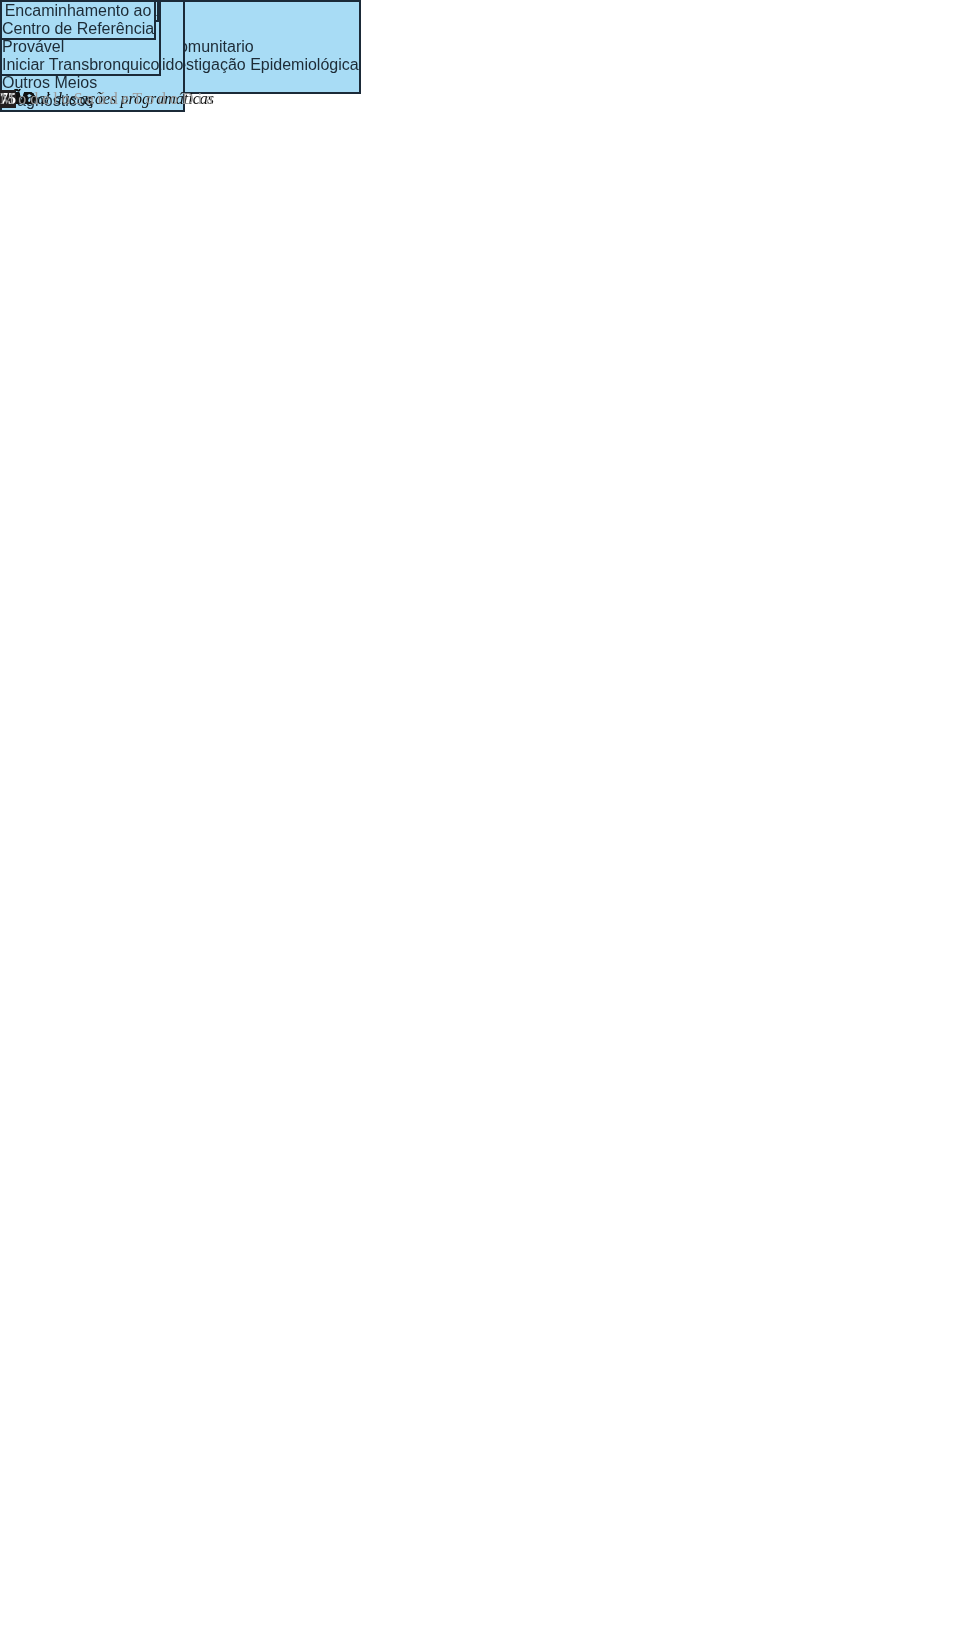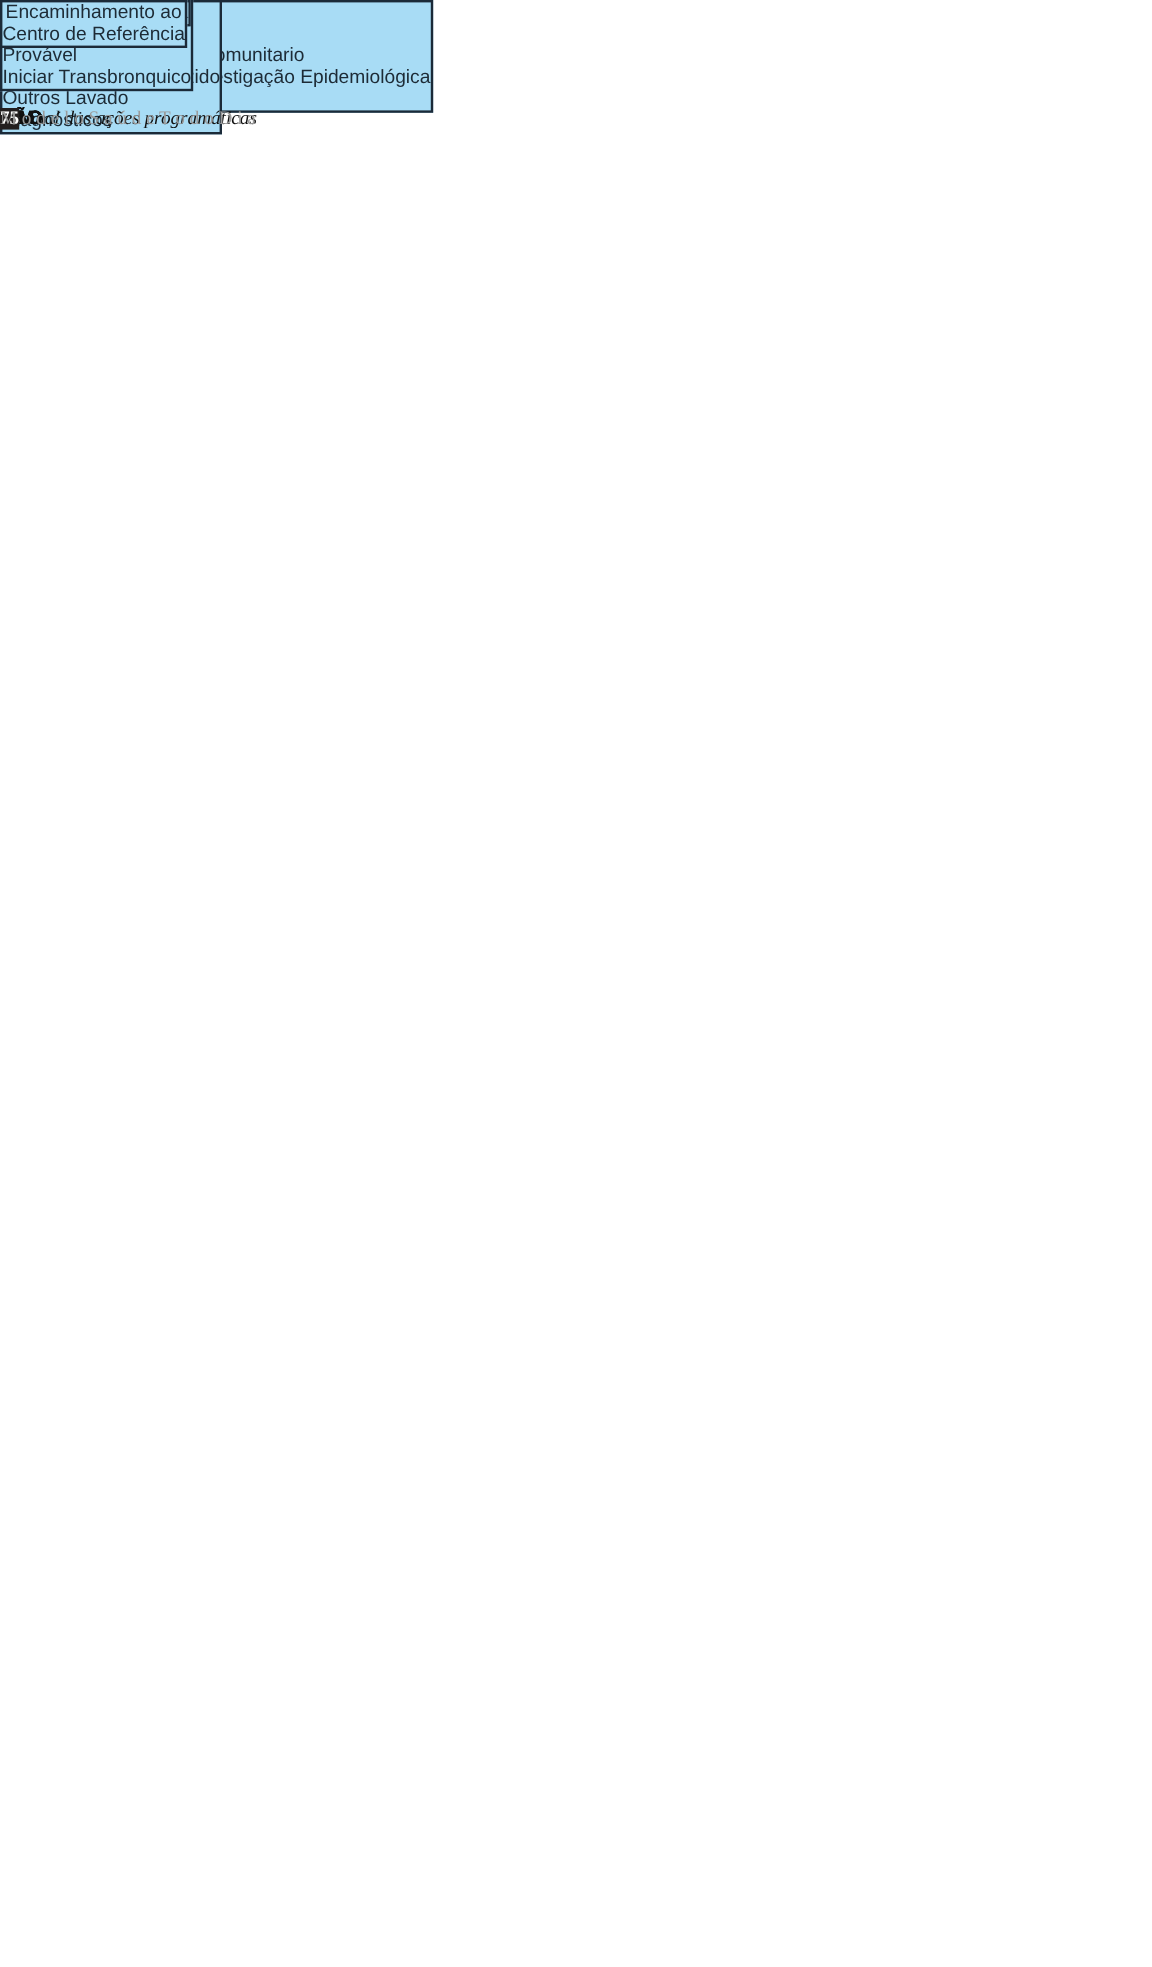--- a/index.html
+++ b/index.html
@@ -50,21 +50,21 @@
 
   <div class="node" id="n-tbp">TB  Provável</div>
   <div class="node" id="n-tbnp">TB  não Provável</div>
 
   <div class="node left" id="n-anam">
     <div class="inner">
       <div>Anam Nesse</div>
       <div>Solicitar Cultura</div>
       <div>Solicitar Teste HIV</div>
       <div>Solicitar Excarro Induzido</div>
-      <div>Outros  Lavado</div>
+      <div>Outros  Meios</div>
       <div>Diagnósticos</div>
     </div>
   </div>
 
   <div class="node left" id="n-agu">
     <div class="inner">
       <div>Aguarda a Cultura</div>
       <div>RX Tórax</div>
       <div>Provável</div>
       <div>Iniciar Transbronquico</div>

